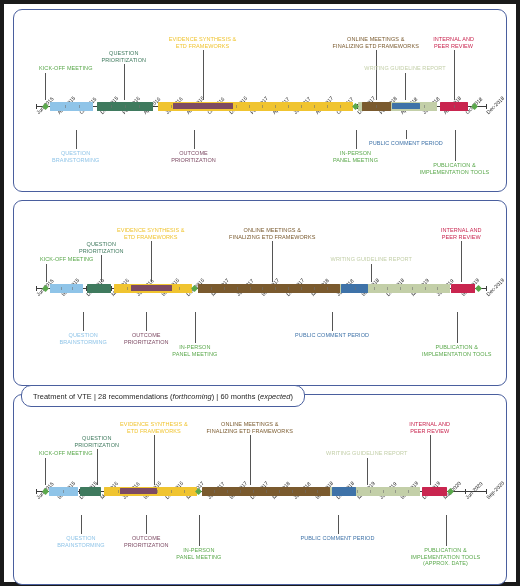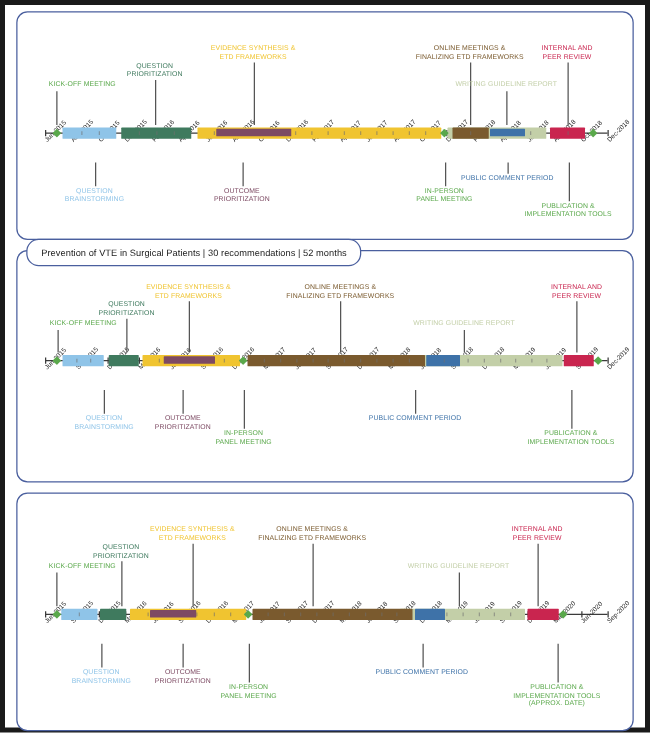--- a/index.html
+++ b/index.html
@@ -209,23 +209,20 @@
         </div>
         <div class="leader" style="left: 341.5px; top: 120px; height: 19px;"></div>
         <div class="ann center" style="color: rgb(90, 168, 75); left: 440.5px; top: 152px;">
           <div>PUBLICATION &amp;</div>
           <div>IMPLEMENTATION TOOLS</div>
         </div>
         <div class="leader" style="left: 440.5px; top: 120px; height: 31px;"></div>
       </div>
     </div>
   <div class="panel" id="panel-1">
-      <div class="panel-title">
-        <span>Prevention of VTE in Surgical Patients | 30 recommendations | 52 months</span>
-      </div>
       <div class="plot">
         <div class="axis-line" style="left: 22px; width: 450px; top: 87px;"></div>
         <div class="tick" style="left: 22px; top: 85px; height: 5px;"></div>
         <div class="ticklabel" style="left: 21px; top: 92px;">Jun-2015</div>
         <div class="tick" style="left: 47px; top: 85px; height: 5px;"></div>
         <div class="ticklabel" style="left: 46px; top: 92px;">Sep-2015</div>
         <div class="tick" style="left: 72px; top: 85px; height: 5px;"></div>
         <div class="ticklabel" style="left: 71px; top: 92px;">Dec-2015</div>
         <div class="tick" style="left: 97px; top: 85px; height: 5px;"></div>
         <div class="ticklabel" style="left: 96px; top: 92px;">Mar-2016</div>
@@ -344,20 +341,27 @@
         </div>
         <div class="leader" style="left: 318.1px; top: 111px; height: 19px;"></div>
         <div class="ann center" style="color: rgb(90, 168, 75); left: 442.75px; top: 143px;">
           <div>PUBLICATION &amp;</div>
           <div>IMPLEMENTATION TOOLS</div>
         </div>
         <div class="leader" style="left: 442.75px; top: 111px; height: 31px;"></div>
       </div>
     </div>
   <div class="panel" id="panel-2">
+      <div class="panel-title">
+        <span>Treatment of VTE | 28 recommendations (</span>
+        <i>forthcoming</i>
+        <span>) | 60 months (</span>
+        <i>expected</i>
+        <span>)</span>
+      </div>
       <div class="plot">
         <div class="axis-line" style="left: 22px; width: 450px; top: 96px;"></div>
         <div class="tick" style="left: 22px; top: 94px; height: 5px;"></div>
         <div class="ticklabel" style="left: 21px; top: 101px;">Jun-2015</div>
         <div class="tick" style="left: 43.4286px; top: 94px; height: 5px;"></div>
         <div class="ticklabel" style="left: 42.4286px; top: 101px;">Sep-2015</div>
         <div class="tick" style="left: 64.8571px; top: 94px; height: 5px;"></div>
         <div class="ticklabel" style="left: 63.8571px; top: 101px;">Dec-2015</div>
         <div class="tick" style="left: 86.2857px; top: 94px; height: 5px;"></div>
         <div class="ticklabel" style="left: 85.2857px; top: 101px;">Mar-2016</div>

